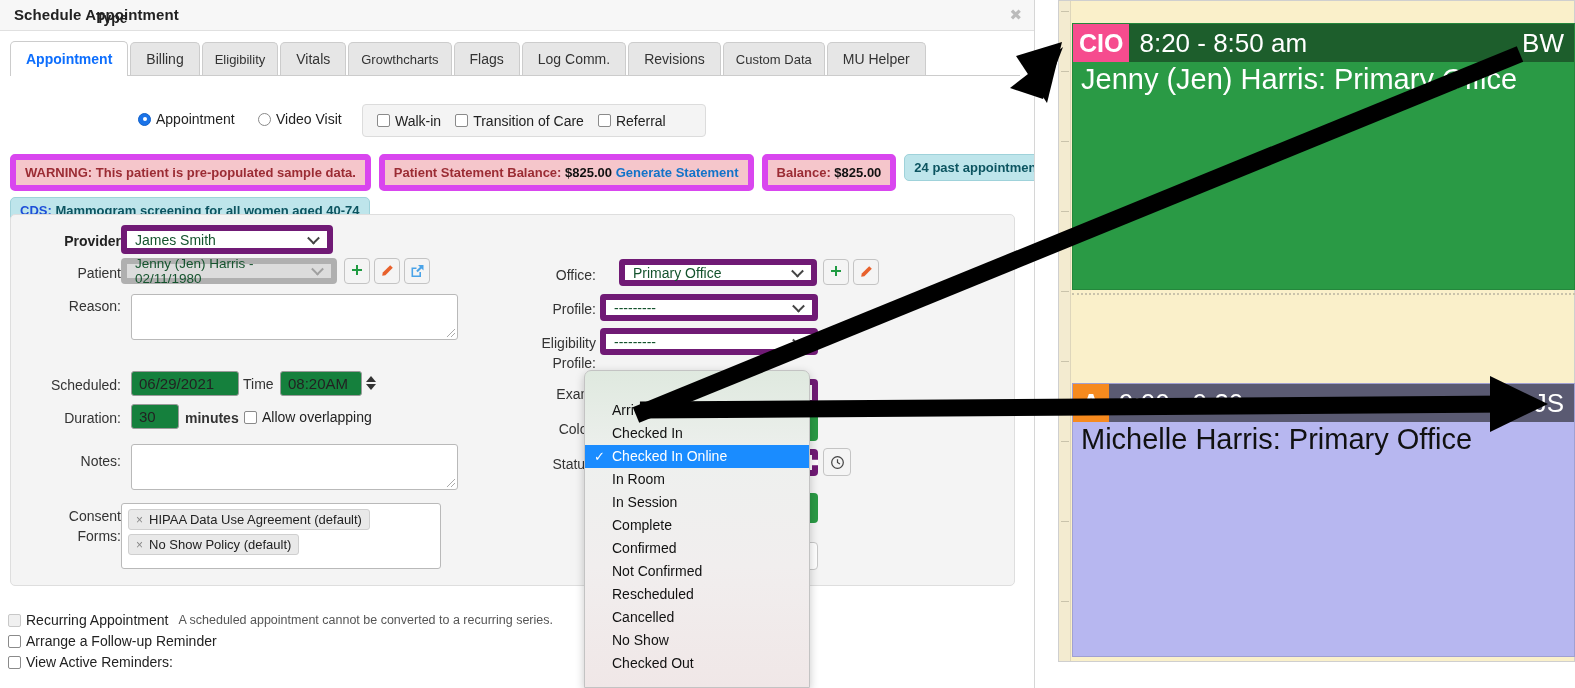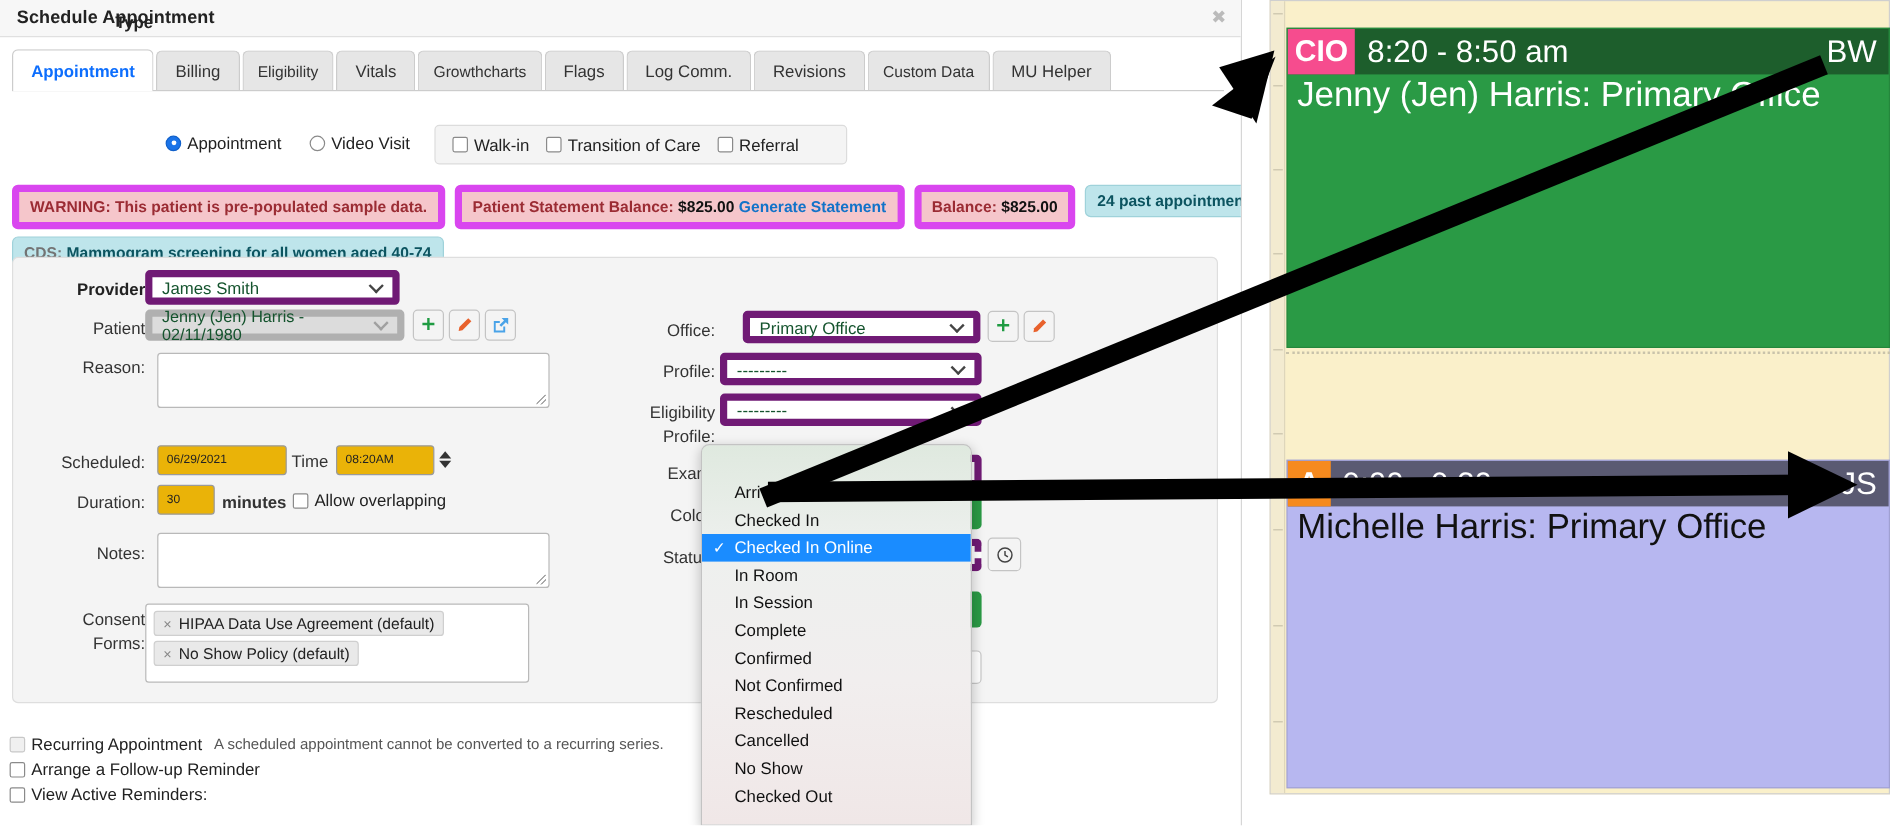--- a/index.html
+++ b/index.html
@@ -145,22 +145,22 @@
   .sel::after {
     content: ""; position: absolute; right: 9px; top: 50%;
     width: 7px; height: 7px;
     border-right: 2px solid #444; border-bottom: 2px solid #444;
     transform: translateY(-70%) rotate(45deg);
   }
   .sel.grey { background: #dcdcdc; border-color: #b0b0b0; }
   .sel.grey::after { border-color: #a0a0a0; }
   .txtin {
     position: absolute;
-    background: #eab308; border: 1px solid #9a9a9a; border-radius: 3px;
-    font-size: 10px; color: #222;
+    background: #15803d; border: 1px solid #9a9a9a; border-radius: 3px;
+    font-size: 15px; color: #222;
     display: flex; align-items: center; padding: 0 7px;
   }
   .tarea {
     position: absolute;
     background: #fff; border: 1px solid #b9b9b9; border-radius: 3px;
   }
   .tarea::after {
     content: ""; position: absolute; right: 2px; bottom: 2px;
     width: 8px; height: 8px;
     background:
@@ -331,21 +331,21 @@
           <span class="lnk">Generate Statement</span>
         </div>
         <div class="badge danger">
           <span>Balance:</span>
           <span class="amt">$825.00</span>
         </div>
         <div class="badge info">24 past appointments</div>
       </div>
       <div class="alert-row">
         <div class="badge info">
-          <span style="color:#737373">CDS:</span>
+          <span style="color:#1d4ed8">CDS:</span>
           <span>Mammogram screening for all women aged 40-74</span>
         </div>
       </div>
     </div>
 
     <div id="form-panel">
 
       <div class="fld-label b" style="left:22px; top:18px; width:88px;">Provider</div>
       <div class="sel" style="left:110px; top:10px; width:212px; height:29px;">James Smith</div>
 

